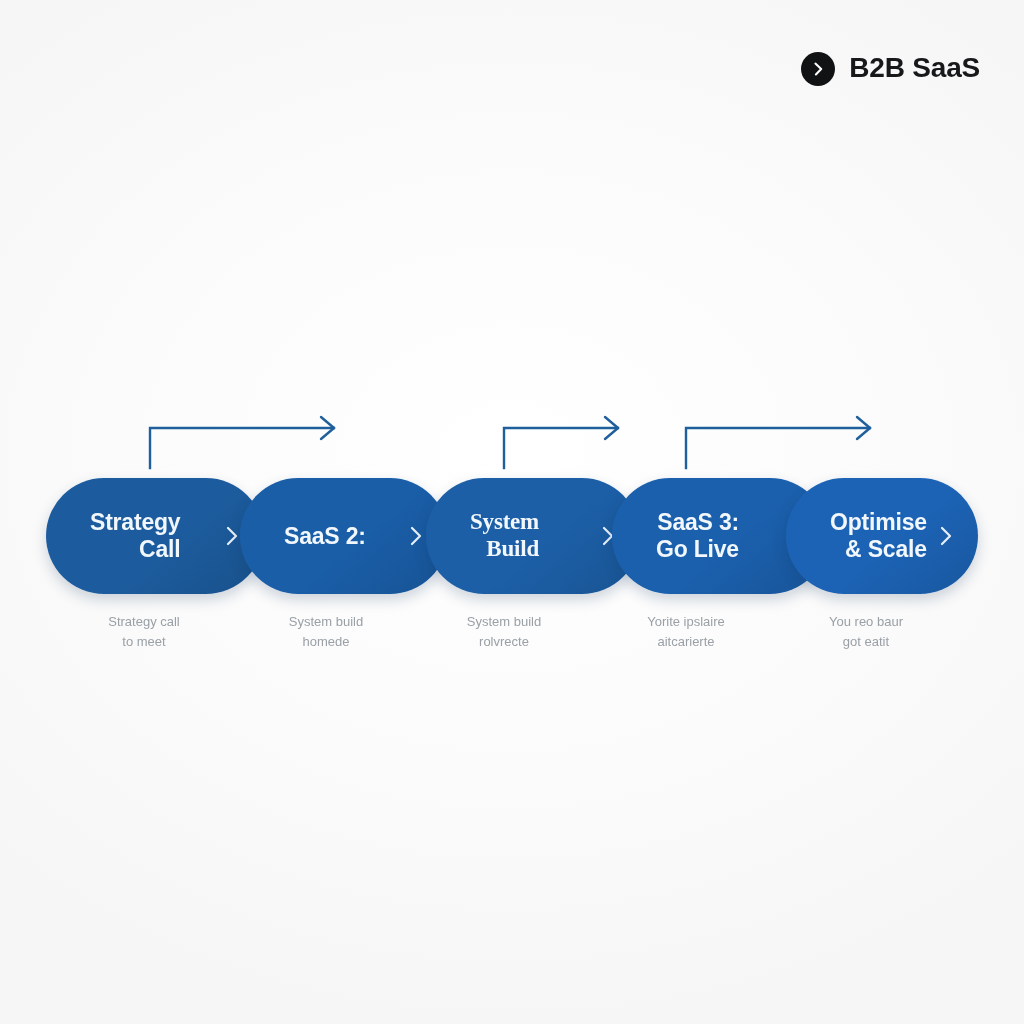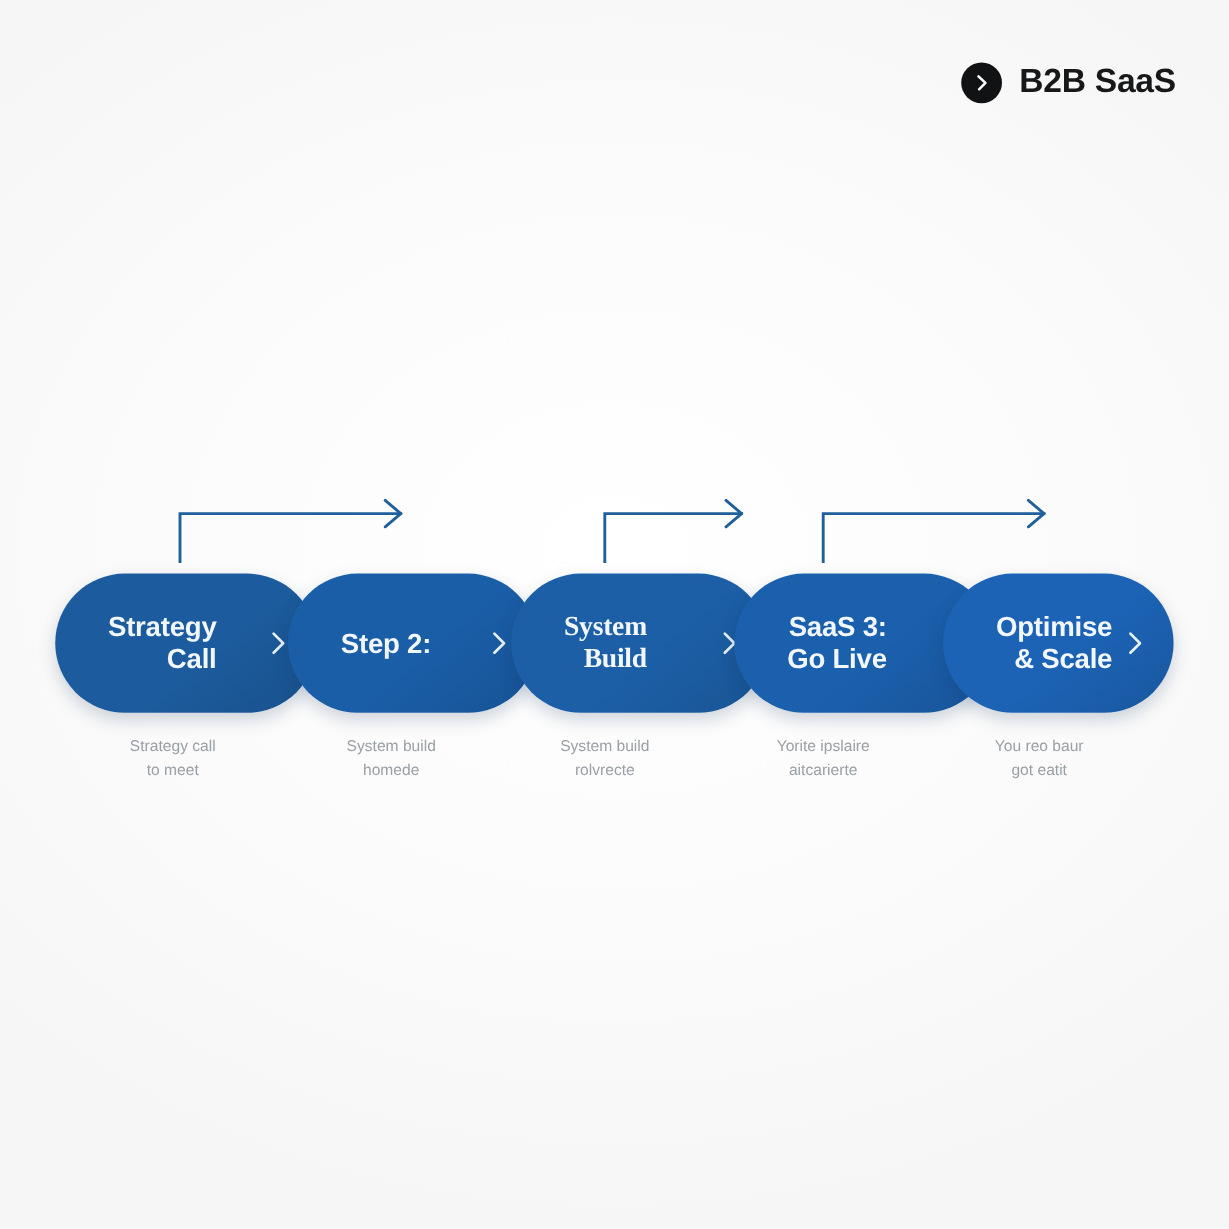--- a/index.html
+++ b/index.html
@@ -160,21 +160,21 @@
       <span class="pill-label">Strategy
 Call</span>
       <span class="pill-chevron">
         <svg width="16" height="22" viewBox="0 0 16 22">
             <path d="M4 3 L12 11 L4 19" fill="none" stroke="currentColor" stroke-width="2.2" stroke-linecap="round" stroke-linejoin="round"></path>
           </svg>
       </span>
     </div>
 
     <div class="pill" style="left: 194px; width: 208px; z-index: 11; background: linear-gradient(140deg, rgb(26, 94, 168) 0%, rgb(26, 94, 168) 55%, rgb(23, 83, 148) 100%);">
-      <span class="pill-label">Step 2:</span>
+      <span class="pill-label">SaaS 2:</span>
       <span class="pill-chevron">
         <svg width="16" height="22" viewBox="0 0 16 22">
             <path d="M4 3 L12 11 L4 19" fill="none" stroke="currentColor" stroke-width="2.2" stroke-linecap="round" stroke-linejoin="round"></path>
           </svg>
       </span>
     </div>
 
     <div class="pill" style="left: 380px; width: 214px; z-index: 12; background: linear-gradient(140deg, rgb(28, 95, 167) 0%, rgb(28, 95, 167) 55%, rgb(25, 84, 147) 100%); font-family: Liberation Serif, serif;">
       <span class="pill-label">System
 Build</span>

